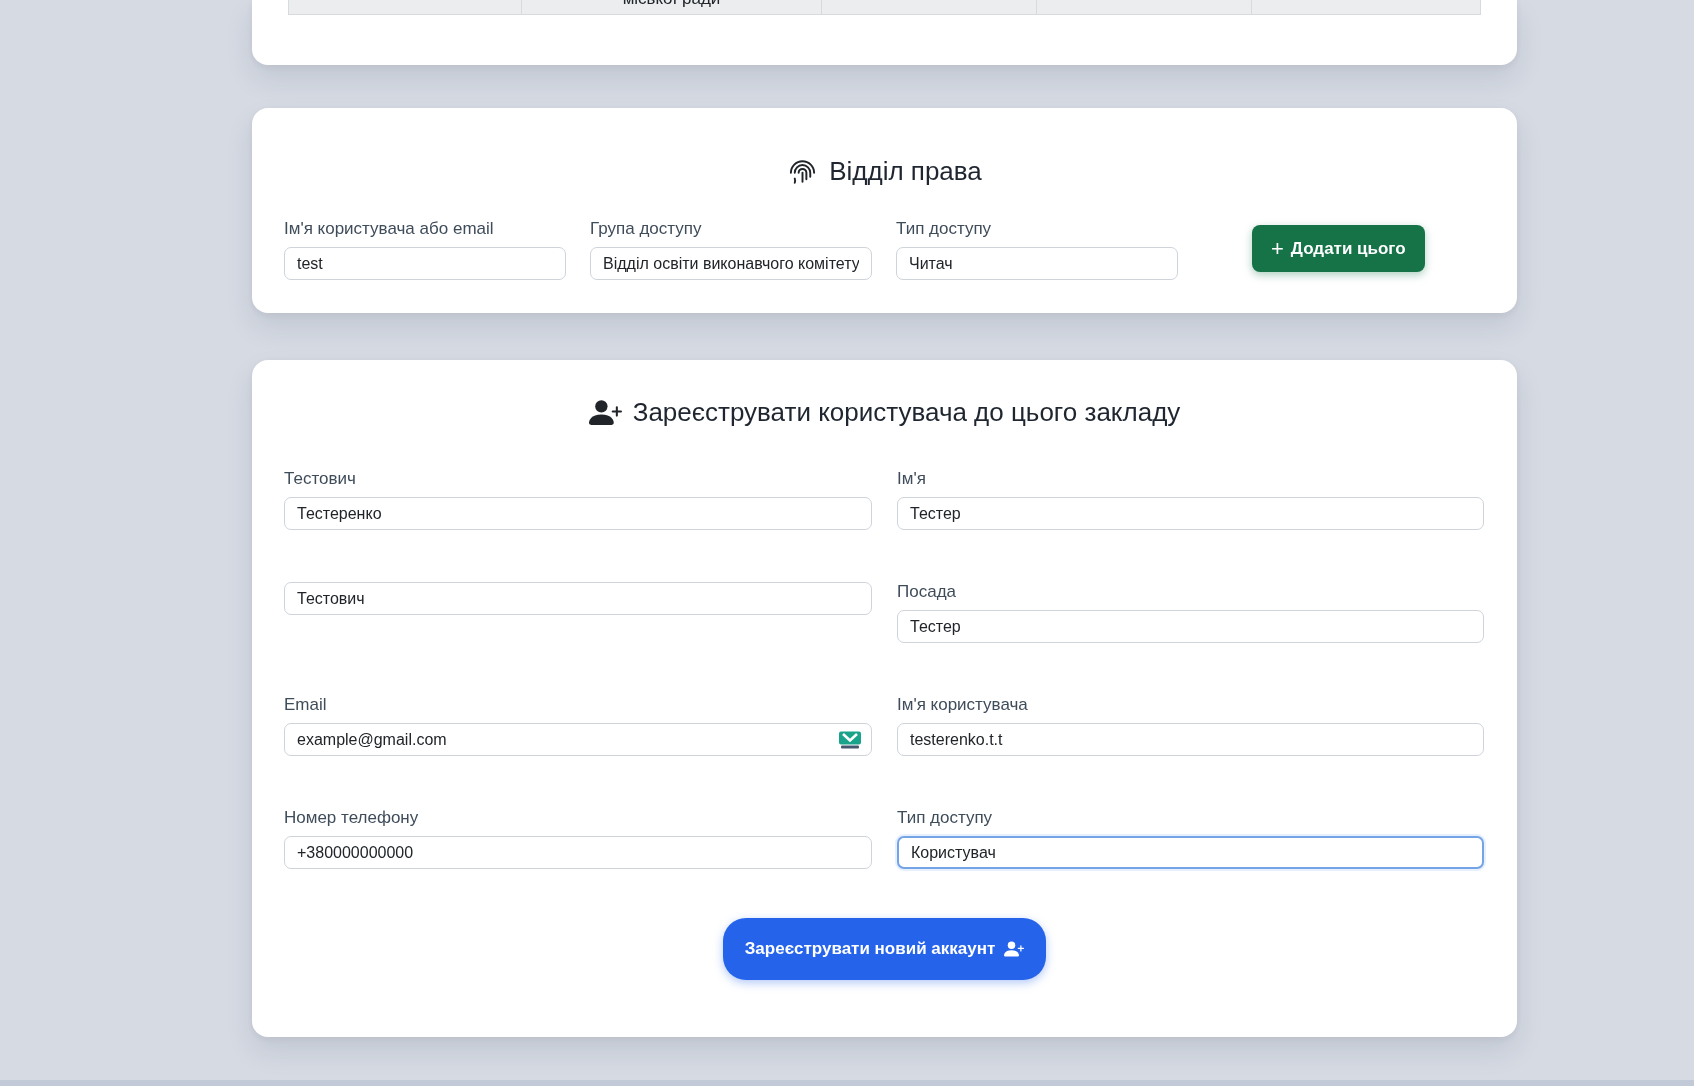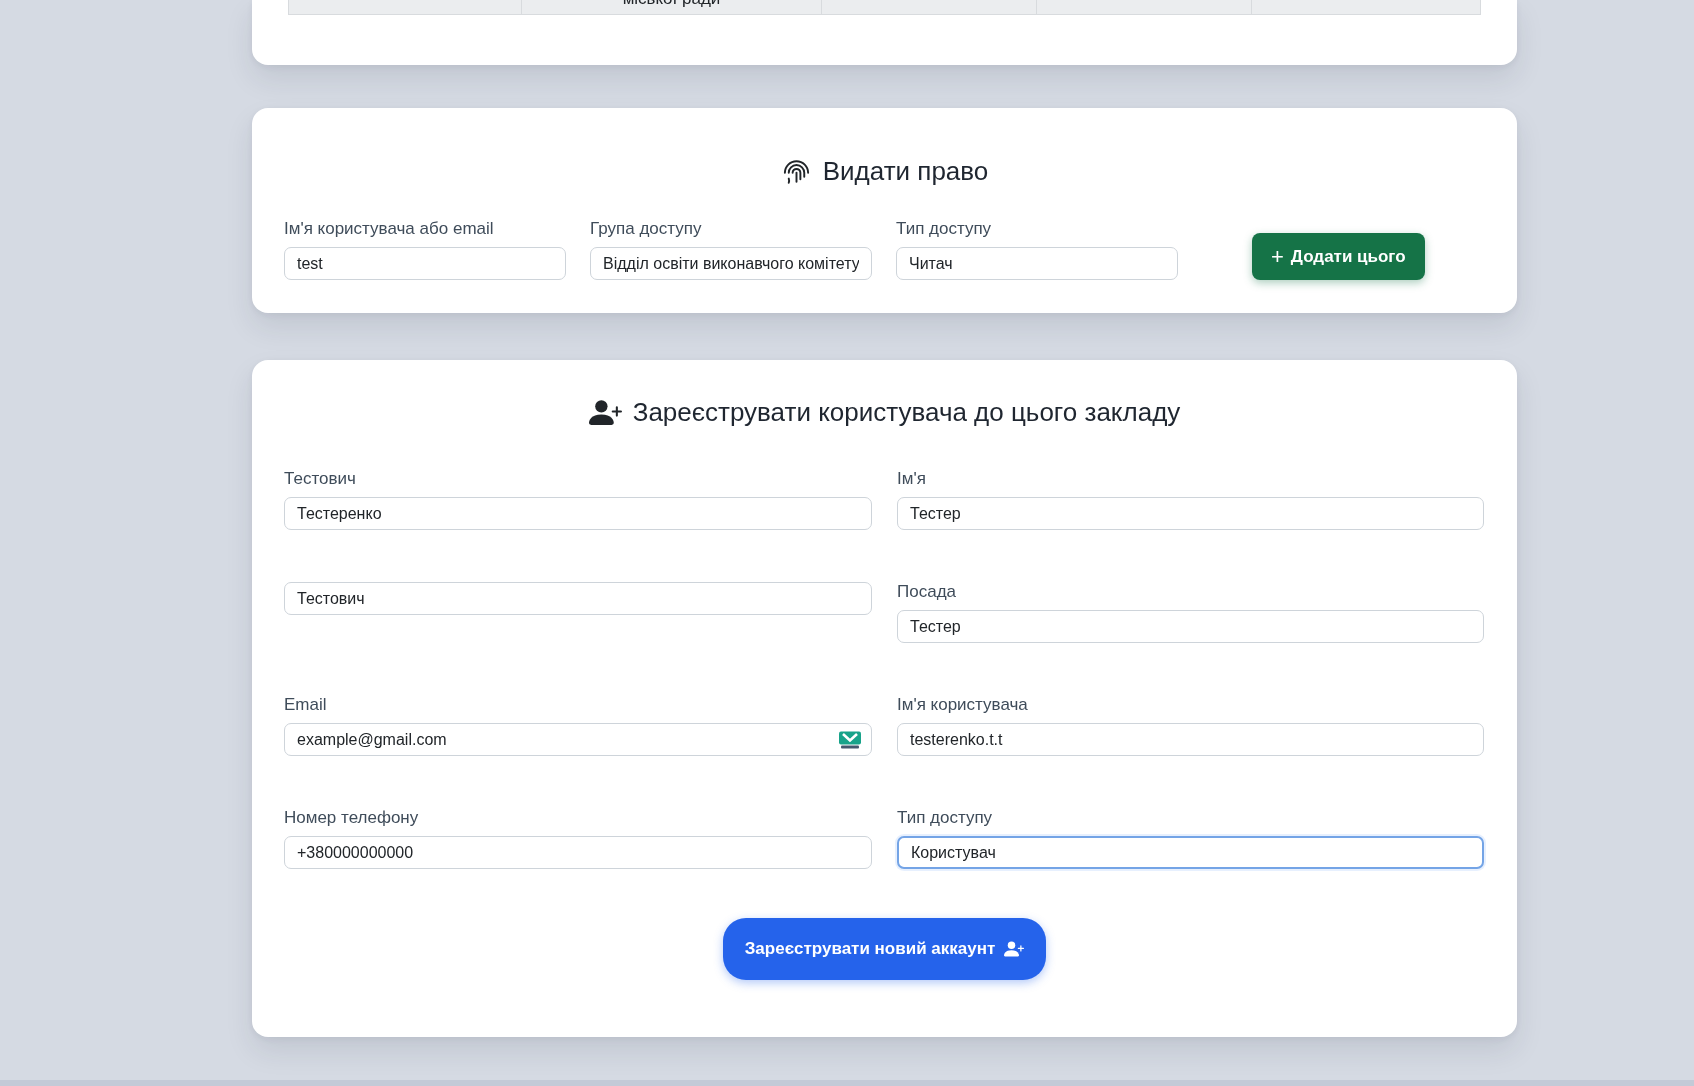--- a/index.html
+++ b/index.html
@@ -57,21 +57,21 @@
     box-shadow: 0 0 0 2px rgba(59,130,246,0.12);
   }
 
   .card-title {
     display: flex; align-items: center; justify-content: center; gap: 11px;
     font-size: 26px; font-weight: 400; color: #1f2630;
   }
 
   
   .card-grant { margin-top: 43px; padding: 48px 32px 33px; }
-  .grant-row { display: flex; align-items: flex-end; margin-top: 32px; }
+  .grant-row { display: flex; align-items: flex-start; margin-top: 32px; }
   .grant-field { width: 282px; margin-right: 24px; }
   .btn-add {
     margin-left: 50px; margin-top: 6px;
     height: 47px; padding: 0 19px;
     background: #157347; color: #fff;
     border: none; border-radius: 8px;
     font-size: 17px; font-weight: 700;
     font-family: "Liberation Sans", sans-serif;
     display: inline-flex; align-items: center; gap: 7px;
     cursor: pointer;
@@ -136,21 +136,21 @@
     <div class="card-title">
       <span style="display:inline-flex;">
         <svg viewBox="0 0 24 24" width="31" height="31" fill="none" stroke="#212529" stroke-width="1.5" stroke-linecap="round">
           <path d="M3 13a9 9 0 0 1 18 0"></path>
           <path d="M6 13a6 6 0 0 1 12 0v3"></path>
           <path d="M9 13a3 3 0 0 1 6 0v5"></path>
           <path d="M12 13v7"></path>
           <path d="M6 17.5c.4 1.2.3 2.4 0 3.2"></path>
         </svg>
       </span>
-      <span>Видати право</span>
+      <span>Відділ права</span>
     </div>
 
     <div class="grant-row">
       <div class="grant-field">
         <label class="field-label">Ім'я користувача або email</label>
         <input class="text-input" type="text" value="test" style="">
       </div>
       <div class="grant-field">
         <label class="field-label">Група доступу</label>
         <input class="text-input" type="text" value="Відділ освіти виконавчого комітету Злат" style="">

